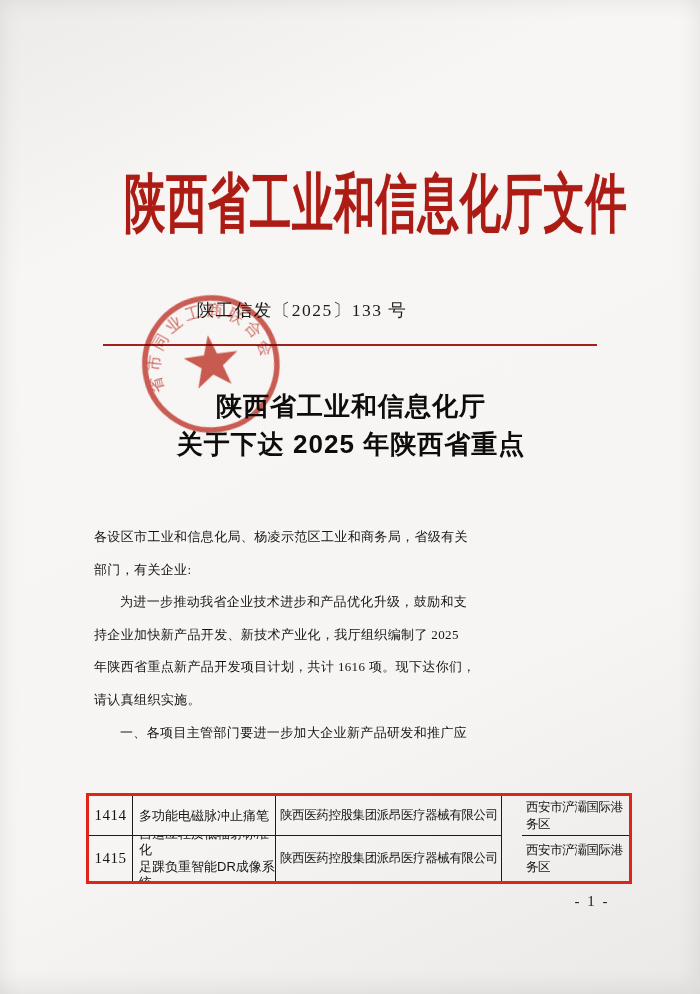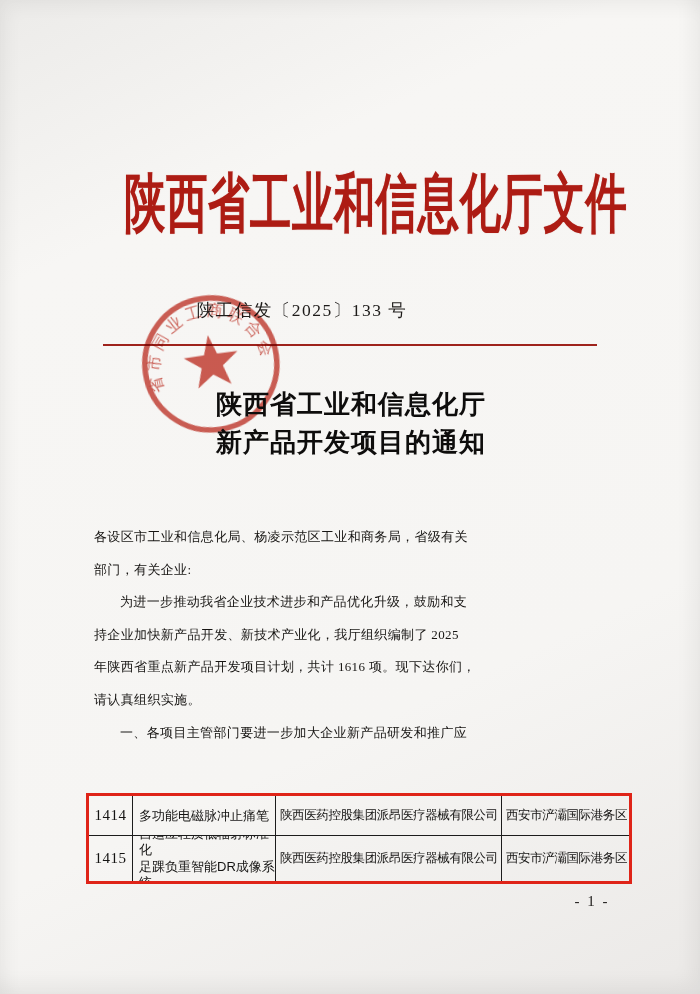--- a/index.html
+++ b/index.html
@@ -53,21 +53,21 @@
     z-index: 2;
     mix-blend-mode: multiply;
     filter: blur(0.5px);
     transform: rotate(-8deg);
     opacity: 0.9;
   }
   .title-block {
     position: absolute;
     top: 388px; left: 94px; width: 514px;
     text-align: center;
-    font-family: Liberation Mono, monospace;
+    font-family: Liberation Sans, sans-serif;
     font-weight: bold;
     font-size: 26px;
     line-height: 37.5px;
     color: #0e0d0c;
     letter-spacing: 1px;
     z-index: 3;
   }
   .body-block {
     position: absolute;
     top: 521px; left: 94px; width: 516px;
@@ -92,21 +92,21 @@
   }
   .cell {
     border-right: 1.5px solid #1c1c1c;
     border-bottom: 1.5px solid #1c1c1c;
     display: flex;
     align-items: center;
     overflow: hidden;
     font-family: "Liberation Sans", sans-serif;
     color: #141312;
   }
-  .cell.last-col { border-right: none; }
+  .cell.last-col { border-right: none; margin-left: 20px; }
   .cell.last-row { border-bottom: none; }
   .cell.num {
     justify-content: center;
     font-family: "Liberation Serif", serif;
     font-size: 15px;
     letter-spacing: 0.5px;
   }
   .cell.product { padding-left: 6px; font-size: 13px; }
   .cell.product .two-line { line-height: 16.5px; font-size: 13px; }
   .cell.company { padding-left: 4px; font-size: 12.5px; letter-spacing: -0.4px; }
@@ -139,21 +139,21 @@
     </g>
     <path id="sealArc" d="M 29,100 A 52,52 0 1 1 125,100" fill="none" stroke="none"></path>
     <text class="seal-rim-text" font-size="16" fill="#c4362a" opacity="0.82" letter-spacing="4">
       <textPath href="#sealArc" startOffset="4">省市同业工商联合会</textPath>
     </text>
     <polygon fill="#c4362a" opacity="0.9" points="78,47 84.6,66.4 105.1,66.7 88.7,78.9 94.7,98.5 78,86.7 61.3,98.5 67.3,78.9 50.9,66.7 71.4,66.4"></polygon>
   </svg>
 
   <div class="title-block">
     <div>陕西省工业和信息化厅</div>
-    <div>新产品开发项目的通知</div>
+    <div>关于下达 2025 年陕西省重点</div>
   </div>
 
   <div class="body-block">
     <div class="body-line">各设区市工业和信息化局、杨凌示范区工业和商务局，省级有关</div>
     <div class="body-line">部门，有关企业:</div>
     <div class="body-line indent">为进一步推动我省企业技术进步和产品优化升级，鼓励和支</div>
     <div class="body-line">持企业加快新产品开发、新技术产业化，我厅组织编制了 2025</div>
     <div class="body-line">年陕西省重点新产品开发项目计划，共计 1616 项。现下达你们，</div>
     <div class="body-line">请认真组织实施。</div>
     <div class="body-line indent">一、各项目主管部门要进一步加大企业新产品研发和推广应</div>

